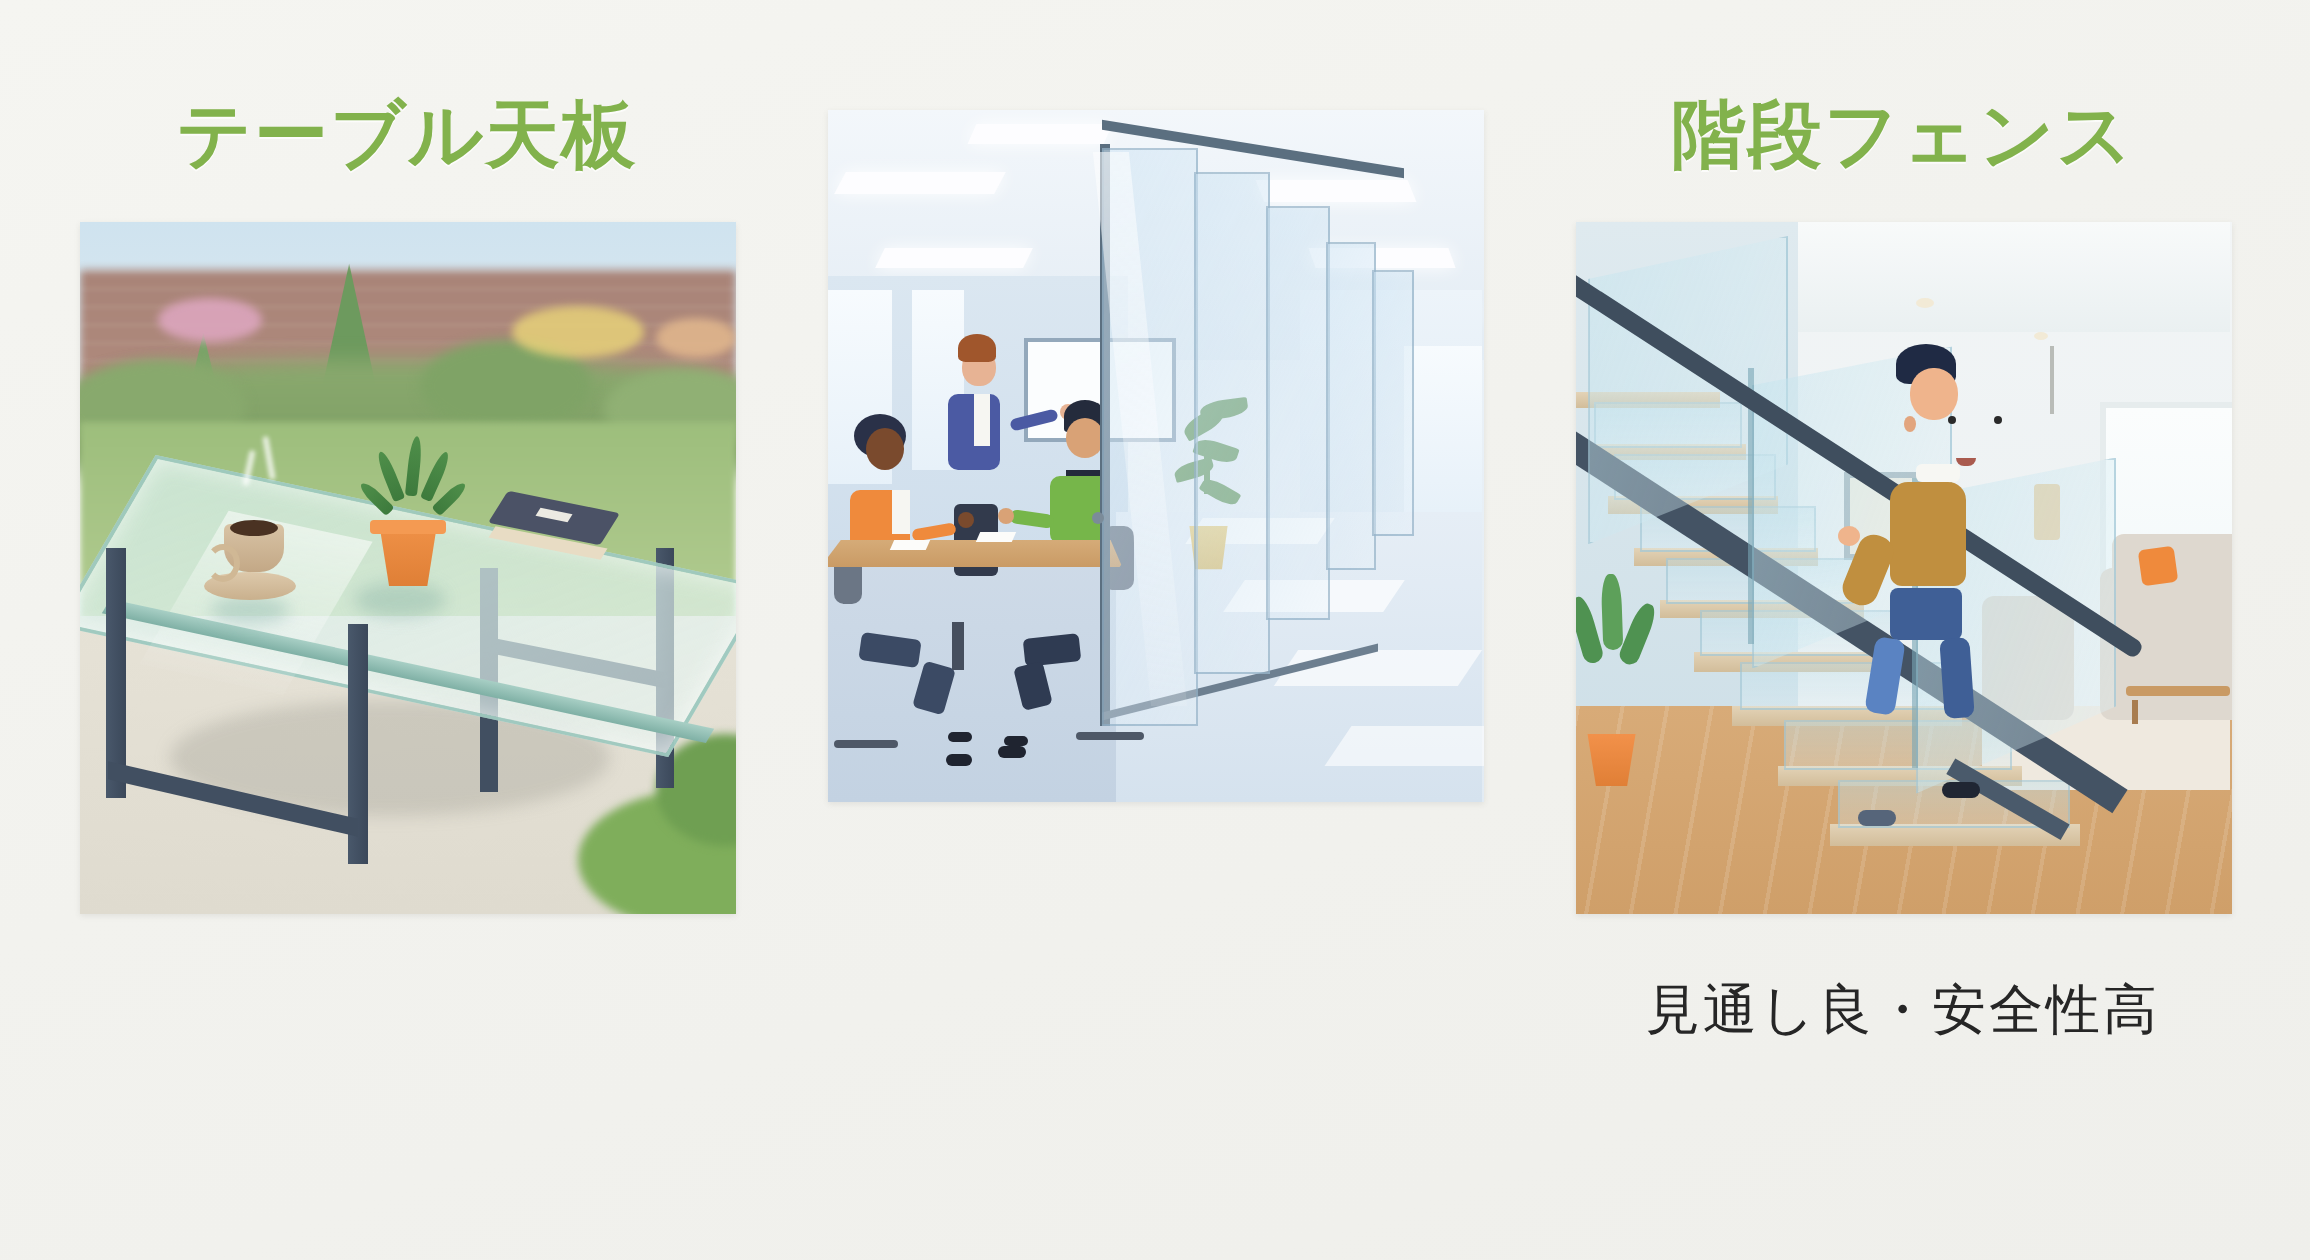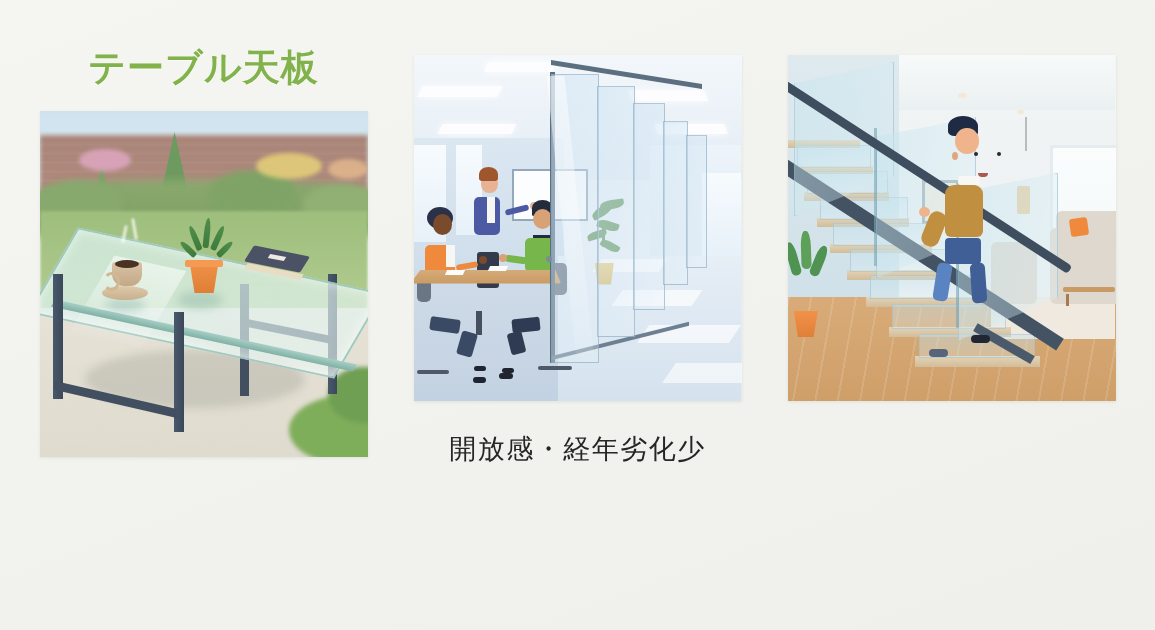--- a/index.html
+++ b/index.html
@@ -322,24 +322,24 @@
           <div class="s2-panel" style="left:42%;top:5.5%;width:14%;height:83%;"></div>
           <div class="s2-panel" style="left:56%;top:9%;width:11%;height:72%;"></div>
           <div class="s2-panel" style="left:67%;top:14%;width:9%;height:59%;"></div>
           <div class="s2-panel" style="left:76%;top:19%;width:7%;height:47%;"></div>
           <div class="s2-panel" style="left:83%;top:23%;width:6%;height:38%;"></div>
           <div class="abs" style="left:45%;top:6%;width:18px;height:80%;background:linear-gradient(rgba(255,255,255,.55),rgba(255,255,255,.1));transform:skewX(6deg);"></div>
           <div class="abs" style="left:40.5%;top:58%;width:6px;height:6px;border-radius:50%;background:#7b8b99;"></div>
         </div>
       </div>
 
-      <div class="card-caption">開放感・経年劣化少</div>
     </div>
 
     <div class="card">
+      <div class="card-title">階段フェンス</div>
 
       <div class="thumb">
         <div class="scene">
           <div class="s3-wall"></div>
           <div class="s3-ceil"></div>
           <div class="s3-underwall"></div>
 
           <div class="abs" style="left:52%;top:11%;width:9px;height:5px;border-radius:50%;background:#f2ead6;"></div>
           <div class="abs" style="left:70%;top:16%;width:7px;height:4px;border-radius:50%;background:#f2ead6;"></div>
           <div class="abs" style="left:72.3%;top:18%;width:2px;height:34px;background:#b9bcb8;"></div>
@@ -408,16 +408,17 @@
             <div style="left:40%;top:44%;width:11px;height:10px;border-radius:50%;background:#efb48c;"></div>
             <div style="left:48%;top:53%;width:36px;height:26px;border-radius:4px;background:#3f5f96;"></div>
             <div style="left:45%;top:60%;width:15px;height:38px;border-radius:5px;background:#5a83c2;transform:rotate(9deg);"></div>
             <div style="left:56%;top:60%;width:15px;height:40px;border-radius:5px;background:#3f5f96;transform:rotate(-4deg);"></div>
             <div style="left:43%;top:85%;width:19px;height:8px;border-radius:5px;background:#56657a;"></div>
             <div style="left:56%;top:81%;width:19px;height:8px;border-radius:5px;background:#202633;"></div>
           </div>
         </div>
       </div>
 
+      <div class="card-caption">見通し良・安全性高</div>
     </div>
 
   </div>
 </div>
 
 </body></html>

